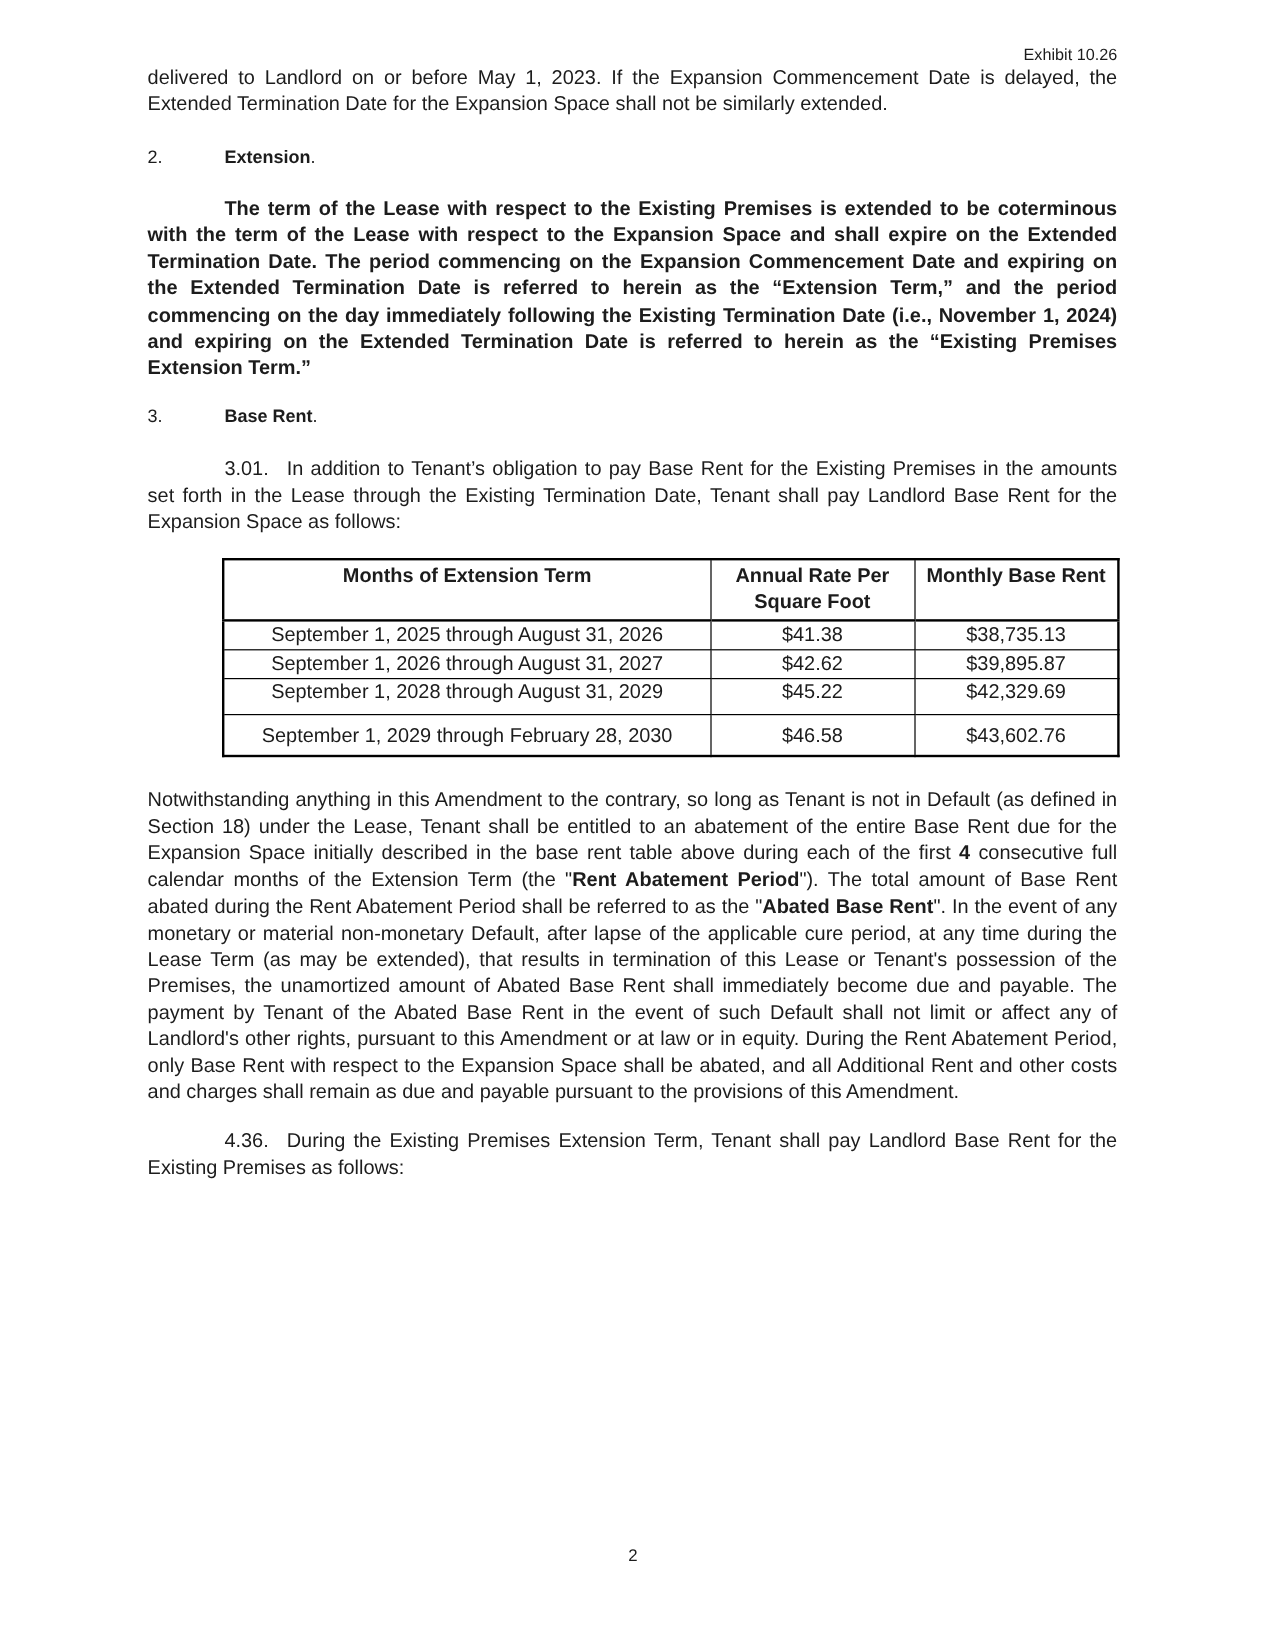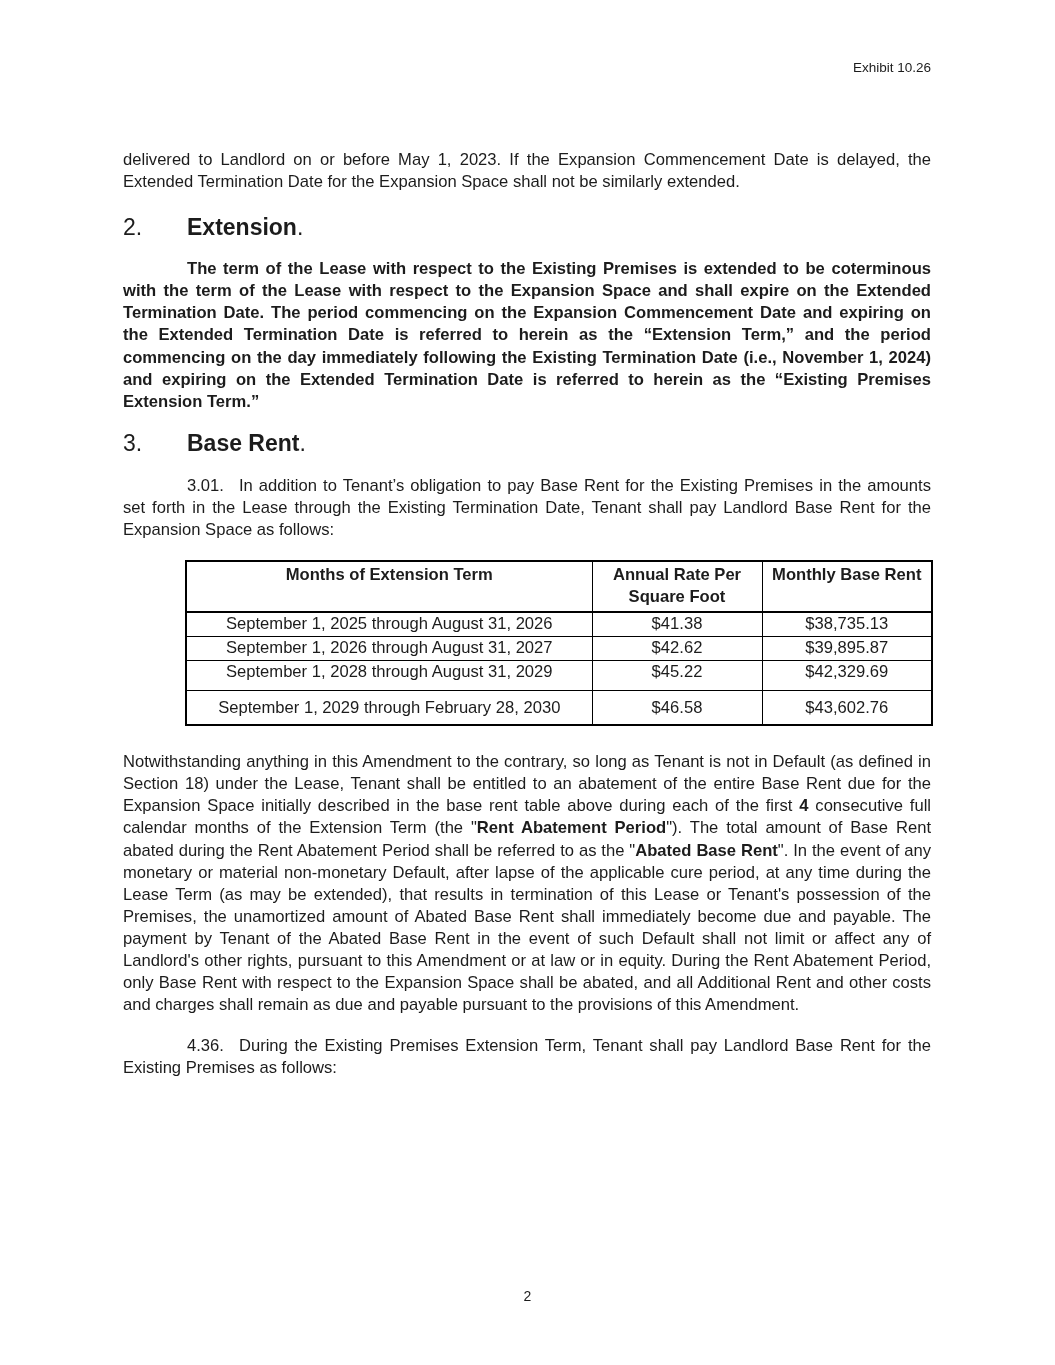--- a/index.html
+++ b/index.html
@@ -6,27 +6,27 @@
   body{
     width:1055px;height:1365px;background:#ffffff;color:#1c1c1c;
     font-family:"Liberation Sans","DejaVu Sans",sans-serif;
     position:relative;overflow:hidden;
   }
   .page{
     box-sizing:border-box;height:100%;
     padding:0 124px 0 123px;position:relative;
   }
   .exhibit{
-    padding-top:60px;text-align:right;font-size:13.5px;line-height:16px;
+    padding-top:38px;text-align:right;font-size:13.5px;line-height:16px;
   }
   p{margin:0;font-size:16.6px;line-height:22.1px;}
   .justify{text-align:justify;}
   .indent{text-indent:64px;}
-  .p-intro{margin-top:73px;}
-  .heading{font-size:23px;line-height:22px;}
+  .p-intro{}
+  .heading{font-size:15px;line-height:22px;}
   .h-sec2{margin-top:23px;}
   .h-sec3{margin-top:19px;}
   .hnum{display:inline-block;width:64px;}
   .p-sec2{margin-top:20px;font-weight:bold;}
   .p-301{margin-top:21px;}
   .p-abate{margin-top:25px;}
   .p-302{margin-top:19px;}
   .pnum{padding-right:15px;}
   table.rent{
     border-collapse:collapse;table-layout:fixed;

